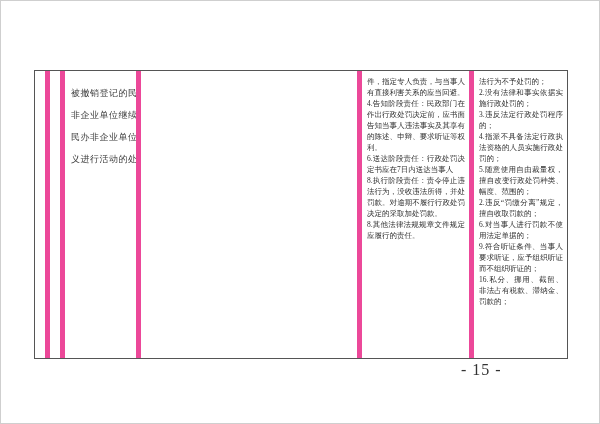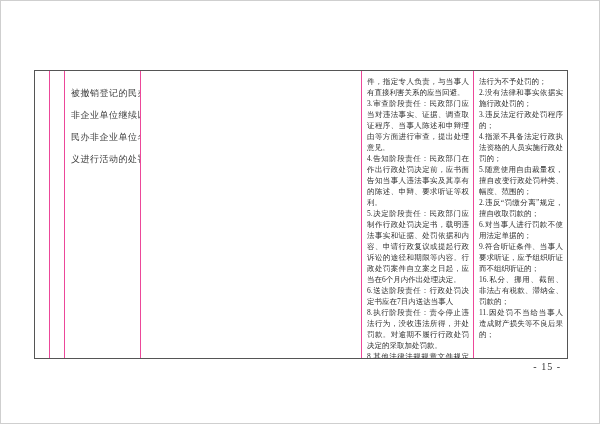--- a/index.html
+++ b/index.html
@@ -8,39 +8,39 @@
     margin:0 auto;overflow:hidden;
     font-family:"Liberation Serif","DejaVu Serif",serif;
     border:1px solid #cfcfcf;box-sizing:border-box;
     color:#3b3b3b;
   }
   .table{
     position:absolute;left:33px;top:69px;width:534px;height:289px;
     display:flex;flex-direction:row;
     border:1px solid #555;box-sizing:border-box;
   }
-  .col{box-sizing:border-box;border-right:1px solid #ec4899;overflow:hidden;}
+  .col{box-sizing:border-box;border-right:5px solid #ec4899;overflow:hidden;}
   .col:last-child{border-right:none;}
   .col-seq1{width:15px;}
   .col-seq2{width:15px;}
   .col-name{width:76px;padding:11px 5px 0 6px;}
   .col-empty{width:221px;}
   .col-duty{width:112px;padding:5px 4px 0 5px;}
   .col-acc{width:93px;padding:5px 4px 0 5px;}
   .name-line{
     font-size:9px;line-height:22px;letter-spacing:0.5px;
     text-align:justify;text-align-last:justify;white-space:nowrap;
   }
   .fine p{
     margin:0;font-size:7.5px;line-height:11px;text-align:justify;
     color:#2f2f2f;word-break:break-all;
   }
   .page-num{
     position:absolute;left:460px;top:360px;width:100px;
-    text-align:right;font-size:10px;letter-spacing:1px;color:#333;
+    text-align:left;font-size:16px;letter-spacing:1px;color:#333;
   }
 </style>
 </head>
 <body>
 
 <div class="canvas">
 
   <div class="table">
 
     <div class="col col-seq1"></div>
@@ -54,41 +54,38 @@
           <div class="name-line">民办非企业单位名</div>
           <div class="name-line">义进行活动的处罚</div>
         </div>
     </div>
 
     <div class="col col-empty"></div>
 
     <div class="col col-duty fine">
       <div>
           <p>件，指定专人负责，与当事人有直接利害关系的应当回避。</p>
-          <p>3.审查阶段责任：民政部门应当对违法事实、证据、调查取证程序、当事人陈述和申辩理由等方面进行审查，提出处理意见。</p>
           <p>4.告知阶段责任：民政部门在作出行政处罚决定前，应书面告知当事人违法事实及其享有的陈述、申辩、要求听证等权利。</p>
-          <p>5.决定阶段责任：民政部门应制作行政处罚决定书，载明违法事实和证据、处罚依据和内容、申请行政复议或提起行政诉讼的途径和期限等内容。行政处罚案件自立案之日起，应当在6个月内作出处理决定。</p>
           <p>6.送达阶段责任：行政处罚决定书应在7日内送达当事人</p>
           <p>8.执行阶段责任：责令停止违法行为，没收违法所得，并处罚款。对逾期不履行行政处罚决定的采取加处罚款。</p>
           <p>8.其他法律法规规章文件规定应履行的责任。</p>
         </div>
     </div>
 
     <div class="col col-acc fine">
       <div>
           <p>法行为不予处罚的；</p>
           <p>2.没有法律和事实依据实施行政处罚的；</p>
           <p>3.违反法定行政处罚程序的；</p>
           <p>4.指派不具备法定行政执法资格的人员实施行政处罚的；</p>
           <p>5.随意使用自由裁量权，擅自改变行政处罚种类、幅度、范围的；</p>
           <p>2.违反“罚缴分离”规定，擅自收取罚款的；</p>
           <p>6.对当事人进行罚款不使用法定单据的；</p>
           <p>9.符合听证条件、当事人要求听证，应予组织听证而不组织听证的；</p>
           <p>16.私分、挪用、截留、非法占有税款、滞纳金、罚款的；</p>
-          <p>11.因处罚不当给当事人造成财产损失等不良后果的；</p>
         </div>
     </div>
 
   </div>
 
   <div class="page-num">- 15 -</div>
 
 </div>
 
 </body></html>

